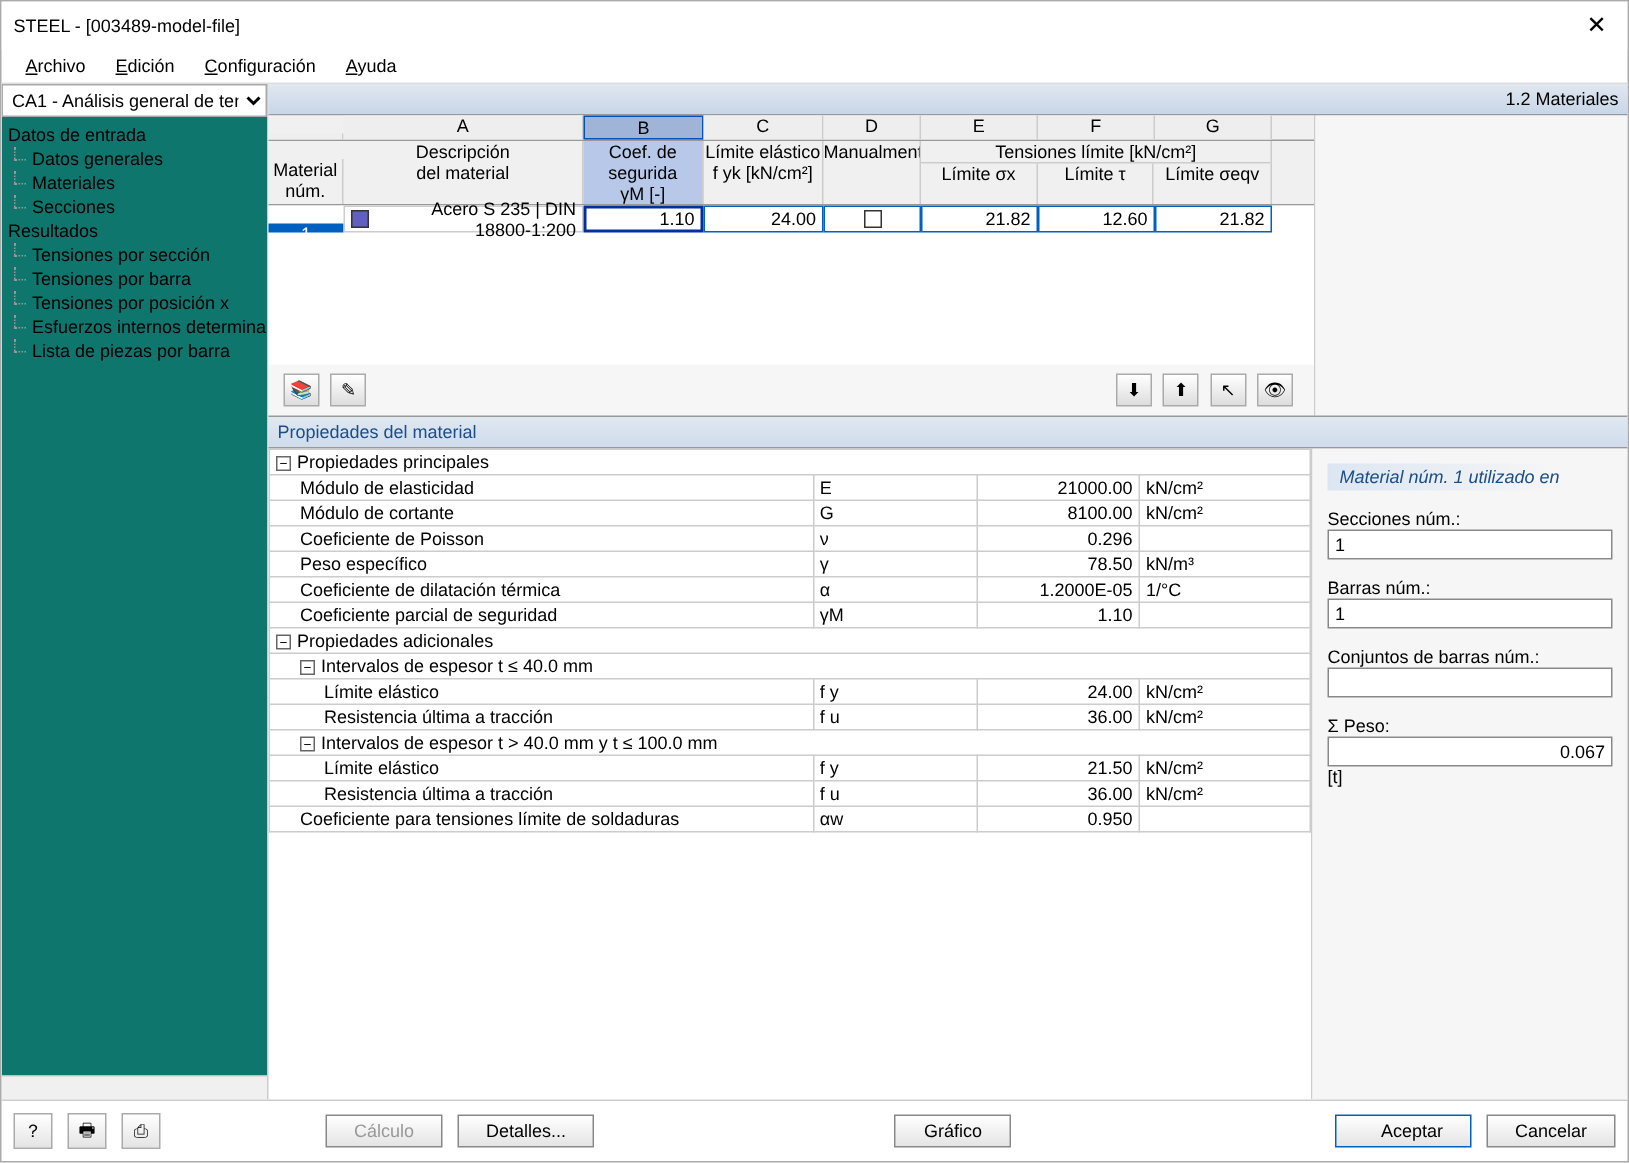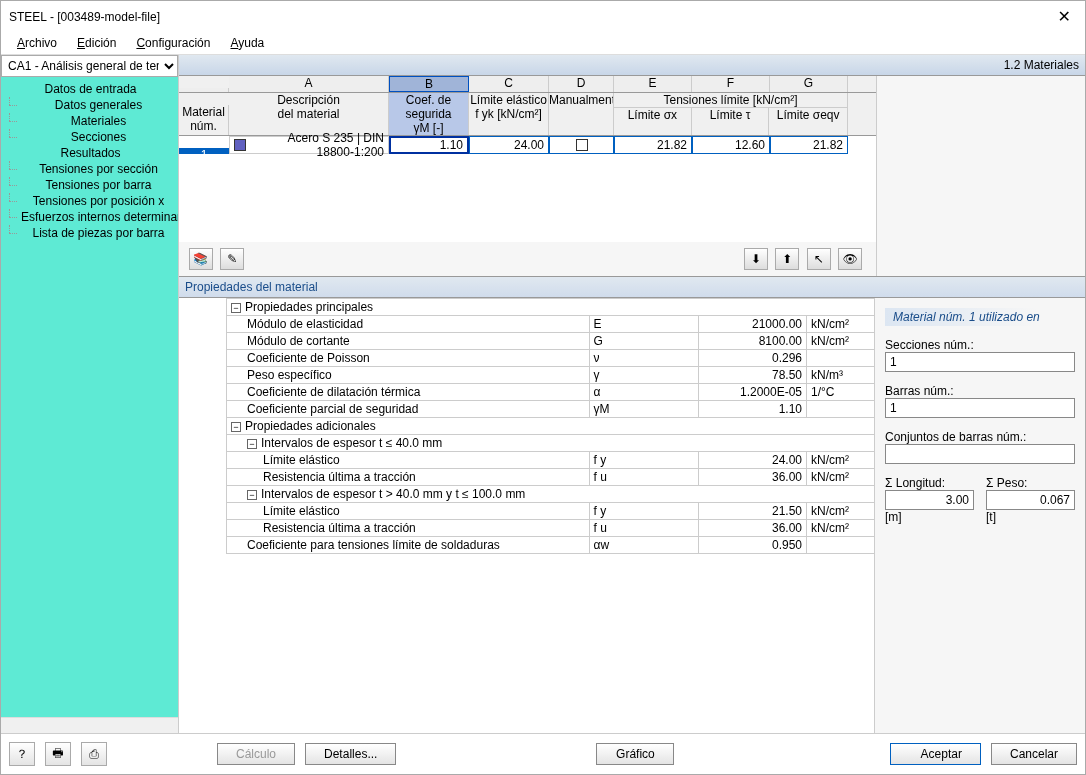--- a/index.html
+++ b/index.html
@@ -6,21 +6,21 @@
 body { background: #fff; width: 1086px; height: 775px; display: flex; flex-direction: column; border: 1px solid #aaa; }
 .titlebar { display: flex; align-items: center; padding: 6px 8px; background: #fff; }
 .titlebar .title { flex: 1; }
 .titlebar .close { font-size: 16px; padding: 0 6px; cursor: pointer; }
 .menubar { display: flex; gap: 4px; padding: 2px 8px; border-bottom: 1px solid #ddd; }
 .menubar span { padding: 2px 8px; text-decoration: underline; text-decoration-color: transparent; }
 .menubar span:first-letter { text-decoration: underline; }
 .content { display: flex; flex: 1; overflow: hidden; }
 .leftpane { width: 178px; border-right: 1px solid #ccc; display: flex; flex-direction: column; }
 .leftpane select { width: 100%; border: 1px solid #aaa; background: #fff; padding: 2px; }
-.tree { flex: 1; background: #5eead4; padding: 4px 2px; overflow: auto; text-align: center; }
+.tree { flex: 1; background: #0f766e; padding: 4px 2px; overflow: auto; }
 .tree-node { white-space: nowrap; padding: 1px 0; }
 .tree-group { padding-left: 2px; }
 .tree-item { padding-left: 18px; position: relative; }
 .tree-item::before { content: ""; position: absolute; left: 6px; top: 0; bottom: 50%; border-left: 1px dotted #999; }
 .tree-item::after { content: ""; position: absolute; left: 6px; top: 50%; width: 8px; border-top: 1px dotted #999; }
 .scrollbar-h { height: 16px; background: #f0f0f0; border-top: 1px solid #ddd; }
 .main { flex: 1; display: flex; flex-direction: column; }
 .panel-title { background: linear-gradient(#e0e8f0,#c8d6e8); padding: 3px 6px; border-bottom: 1px solid #999; text-align: right; }
 .upper { display: flex; height: 200px; }
 .spreadsheet-wrap { flex: 1; border-right: 1px solid #ccc; display: flex; flex-direction: column; }
@@ -35,21 +35,21 @@
 .datacell { border: 1px solid #0060c0; height: 18px; text-align: right; padding: 1px 4px; display: flex; align-items: center; justify-content: flex-end; }
 .datarow { display: flex; height: 18px; }
 .datarow .descr { text-align: right; justify-content: flex-start; }
 .color-swatch { width: 12px; height: 12px; background: #6060c0; border: 1px solid #333; margin-right: 4px; flex-shrink: 0; }
 .ss-toolbar { display: flex; justify-content: space-between; padding: 6px 10px; background: #f6f6f6; }
 .tbtn { width: 24px; height: 22px; border: 1px solid #aaa; background: linear-gradient(#fff,#ddd); margin-right: 4px; display: inline-flex; align-items: center; justify-content: center; font-size: 12px; }
 .rightpane-upper { width: 208px; background: #f6f6f6; }
 .props-title { background: linear-gradient(#e0e8f0,#d0dceC); padding: 3px 6px; color: #1a4d8a; border-bottom: 1px solid #999; border-top: 1px solid #999; }
 .props-area { display: flex; flex: 1; overflow: hidden; }
 .props-grid { flex: 1; border-right: 1px solid #ccc; overflow: auto; }
-.props-grid table { border-collapse: collapse; width: 100%; margin-left: 47px; }
+.props-grid table { border-collapse: collapse; width: 100%; }
 .props-grid td { border: 1px solid #ccc; padding: 1px 4px; height: 16px; white-space: nowrap; overflow: hidden; }
 .pg-lbl { width: 350px; } .pg-sym { width: 106px; } .pg-val { width: 104px; text-align: right; } .pg-unit { width: 110px; }
 .pg-group td { background: #fff; font-weight: normal; }
 .pg-indent1 { padding-left: 20px !important; }
 .pg-indent2 { padding-left: 36px !important; }
 .pg-toggle { display: inline-block; width: 10px; height: 10px; border: 1px solid #666; text-align: center; line-height: 8px; font-size: 9px; margin-right: 4px; }
 .rightinfo { width: 210px; padding: 10px; background: #f6f6f6; display: flex; flex-direction: column; gap: 12px; }
 .rightinfo .grp-title { color: #1a4d8a; background: linear-gradient(to right,#dce6f2,#f6f6f6 80%); padding: 2px 8px; font-style: italic; }
 .rightinfo input[type="text"] { width: 100%; border: 1px solid #888; padding: 2px 4px; background: #fff; }
 .sumrow { display: flex; gap: 12px; }
@@ -261,24 +261,20 @@
         <div>
           <div>Barras núm.:</div>
           <input type="text" value="1" style="">
         </div>
         <div>
           <div>Conjuntos de barras núm.:</div>
           <input type="text" value="" style="">
         </div>
         <div class="sumrow">
           <div>
-            <div>Σ Longitud:</div>
-            <input type="text" value="3.00" style=""> <span>[m]</span>
-          </div>
-          <div>
             <div>Σ Peso:</div>
             <input type="text" value="0.067" style=""> <span>[t]</span>
           </div>
         </div>
       </div>
     </div>
   </div>
 </div>
 
 <div class="footer">

